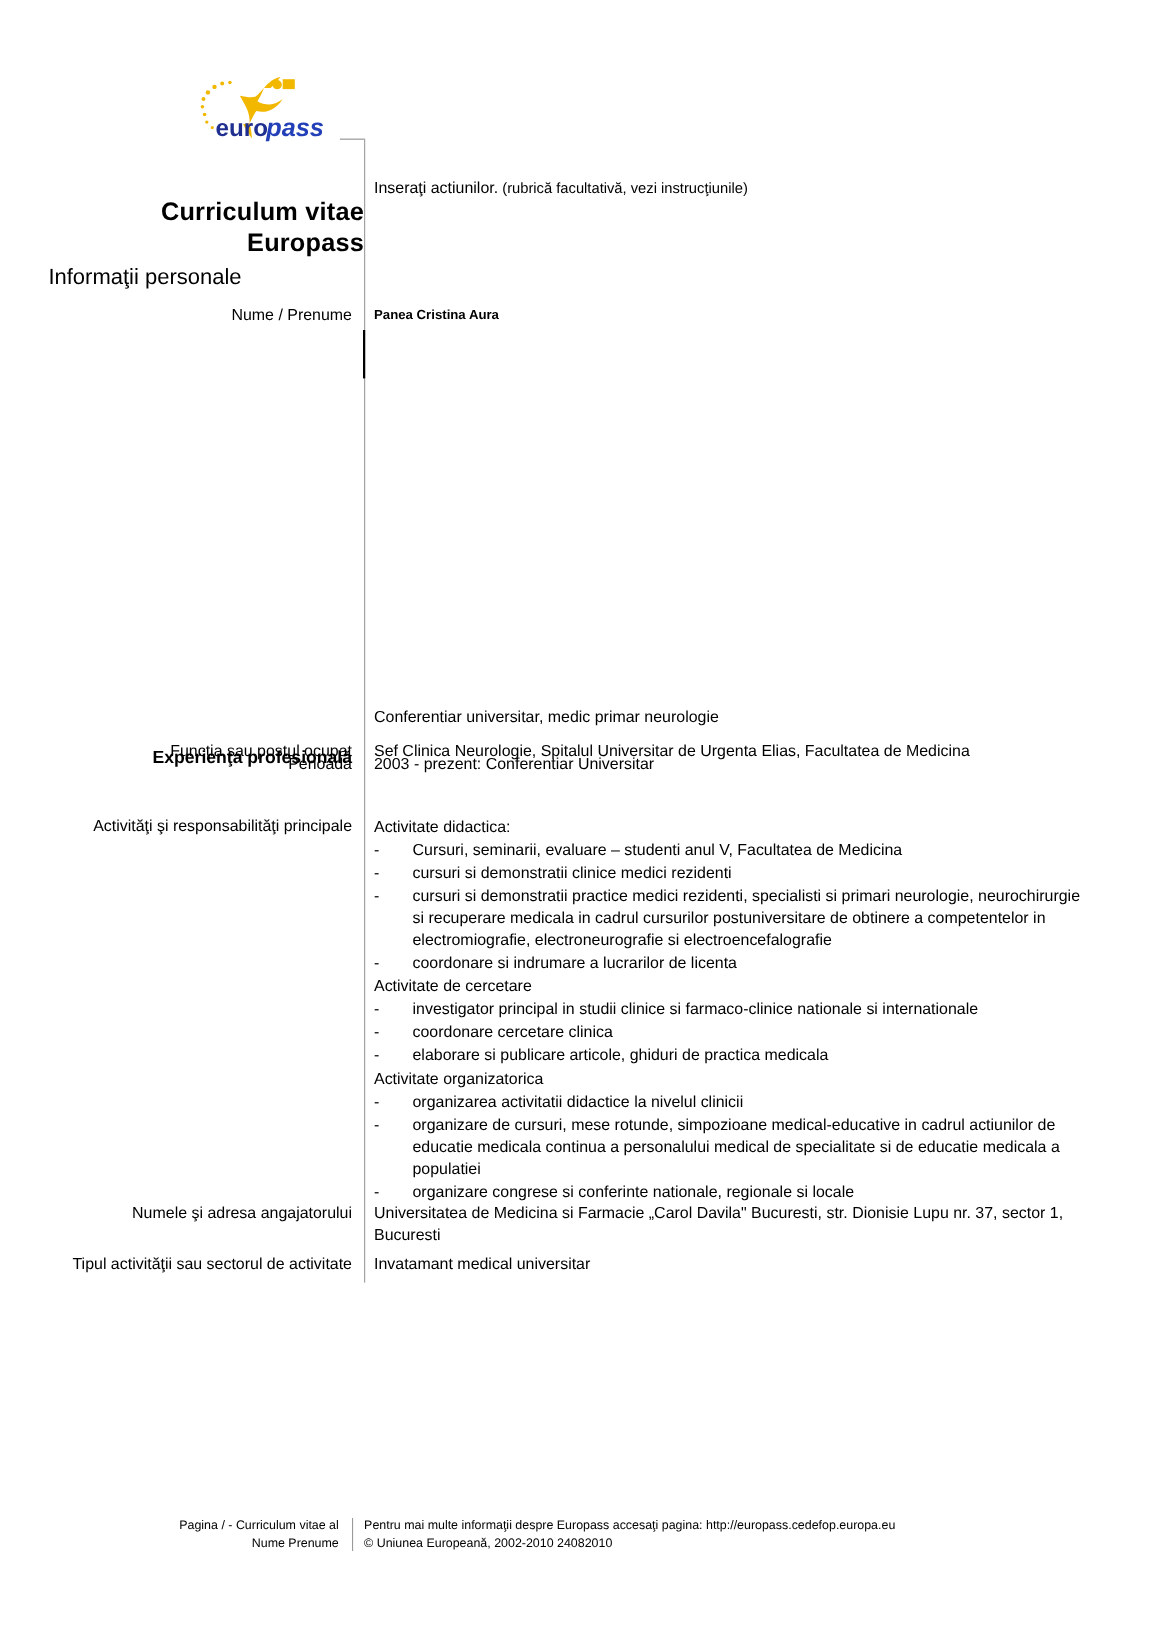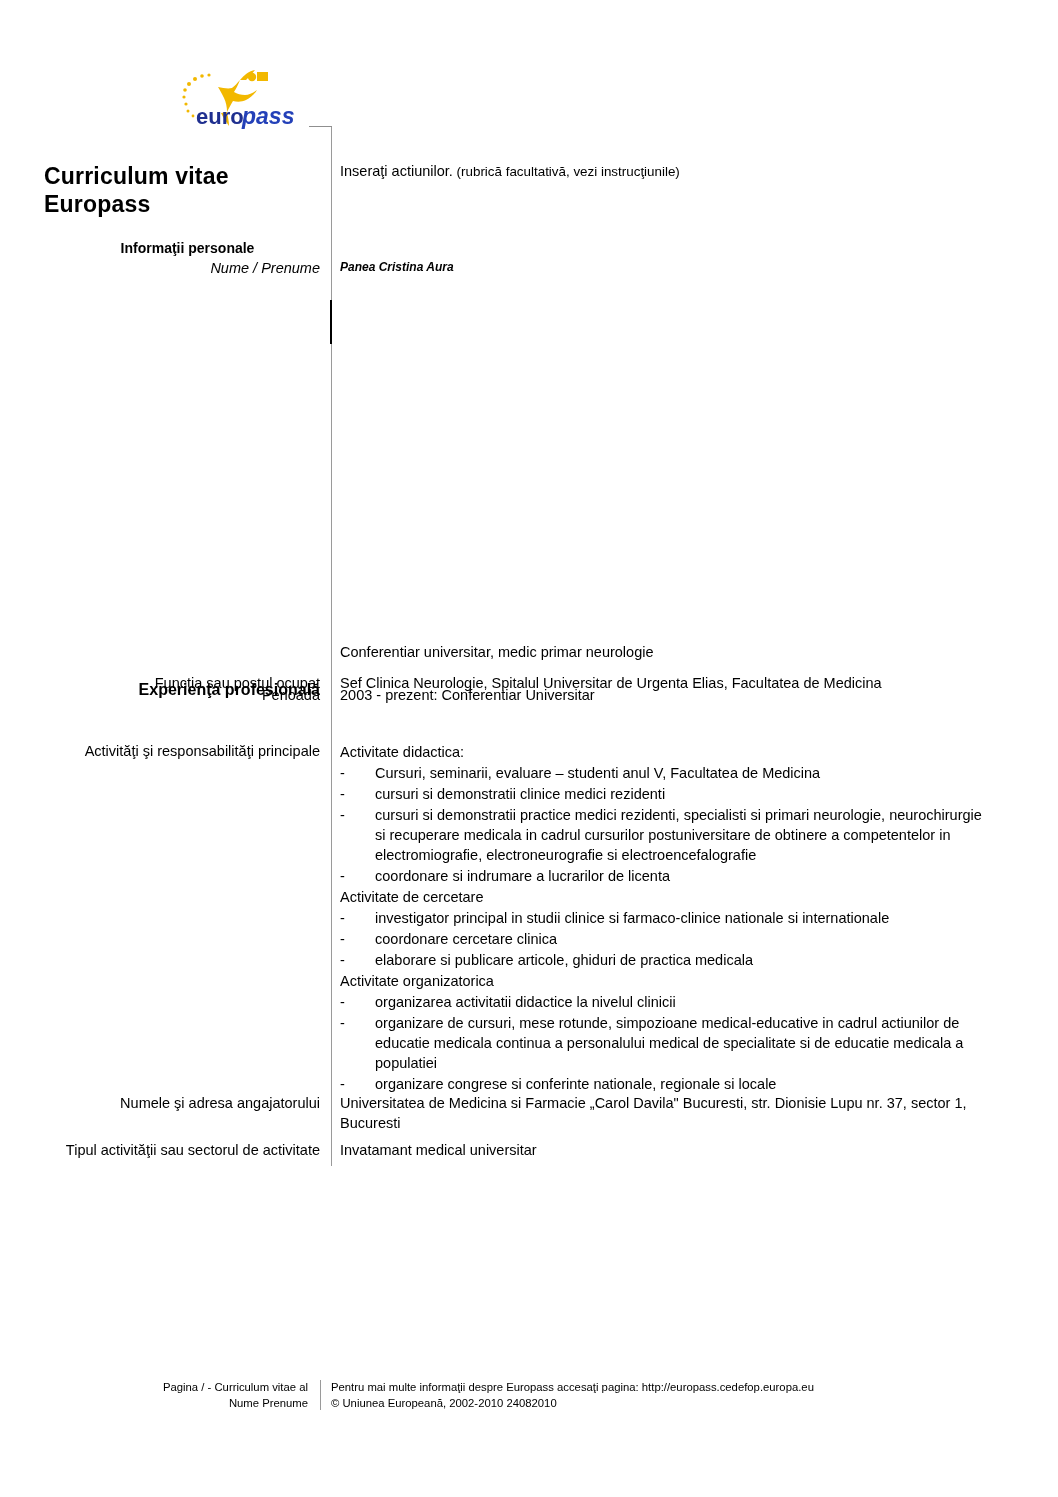--- a/index.html
+++ b/index.html
@@ -80,35 +80,35 @@
     font-size: 14.5px;
     line-height: 1.35;
     color: #000;
   }
   .value.bold { font-weight: bold; }
 
   
   .cv-title {
     position: absolute;
     left: 44px;
-    top: 162px;
+    top: 178px;
     width: 287px;
-    text-align: left;
+    text-align: right;
     font-size: 23px;
     font-weight: bold;
     line-height: 1.22;
     letter-spacing: 0.2px;
   }
   .section-head {
     position: absolute;
     left: 44px;
     width: 287px;
-    text-align: center;
-    font-size: 14px;
-    font-weight: bold;
+    text-align: left;
+    font-size: 20px;
+    font-weight: normal;
     line-height: 1.26;
   }
 
   
   .act-wrap {
     font-size: 14.5px;
     line-height: 1.38;
   }
   .act-head { margin: 0 0 1px 0; }
   .act-item {
@@ -196,21 +196,21 @@
   </div>
 
   <div class="row" style="left:331px; top:162px;">
     <div class="value" style="margin-left:9px;">
       <span>Inseraţi actiunilor.</span><span style="font-size:13.4px;"> (rubrică facultativă, vezi instrucţiunile)</span>
     </div>
   </div>
 
   <div class="section-head" style="top:240px;">Informaţii personale</div>
 
-  <div class="row" style="left:44px; top:259px;font-style:italic;">
+  <div class="row" style="left:44px; top:278px;">
     <div class="label">Nume / Prenume</div>
     <div class="value bold" style="font-size:12px;">Panea Cristina Aura</div>
   </div>
 
 
   <div class="row" style="left:44px; top:643px;">
     <div class="label bold" style="font-size:16px;">Experienţa profesională</div>
     <div class="value">Conferentiar universitar, medic primar neurologie</div>
   </div>
 

